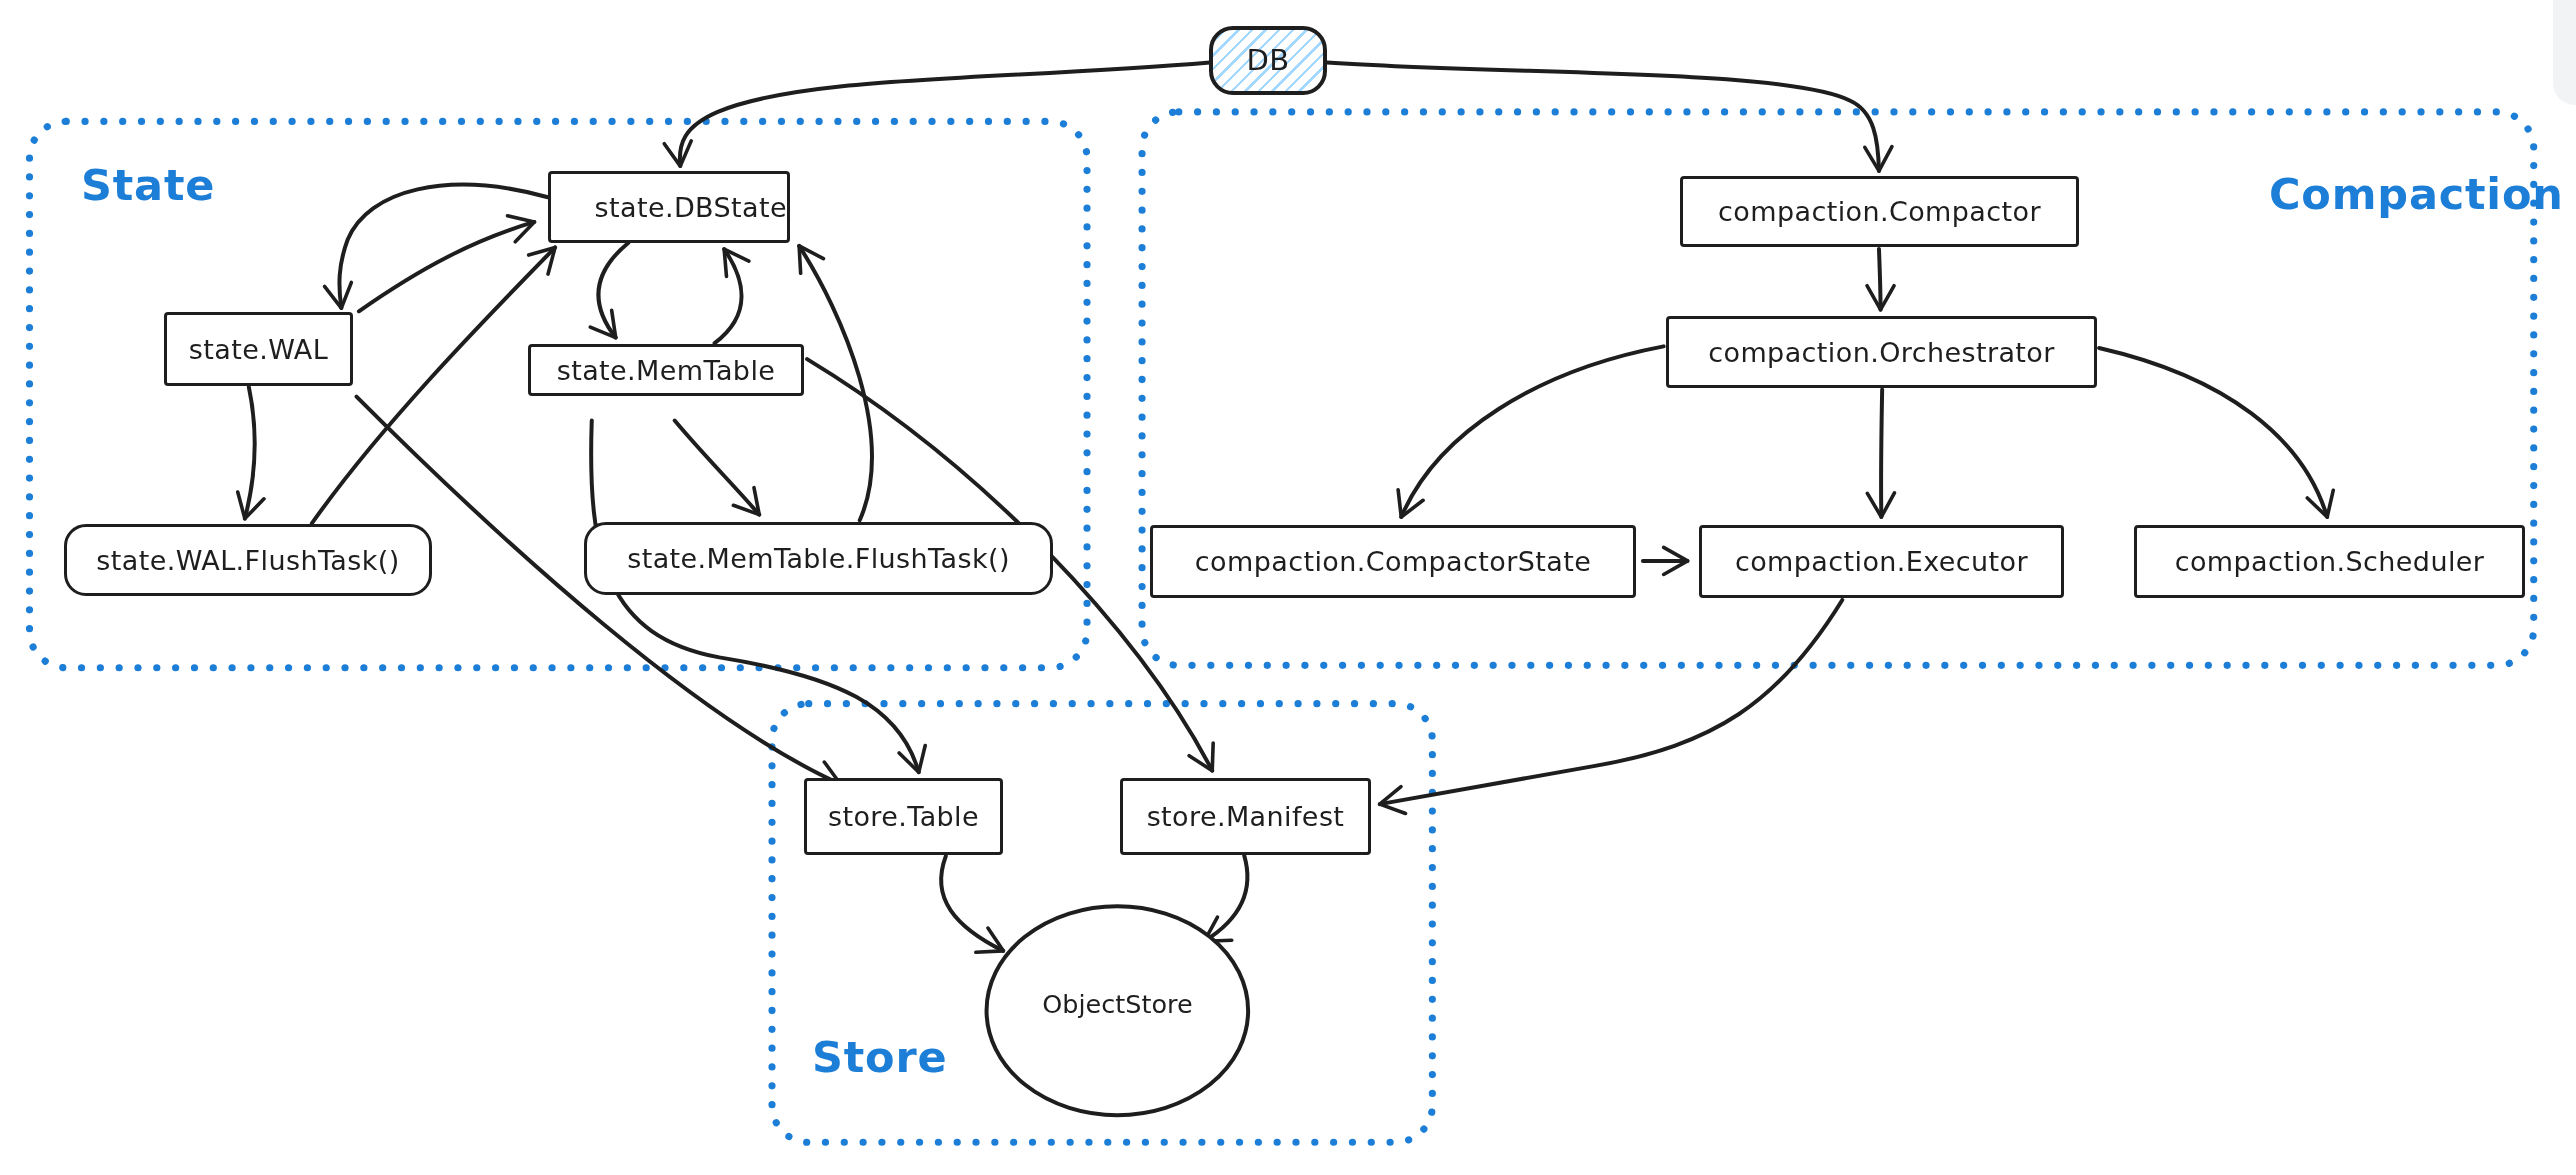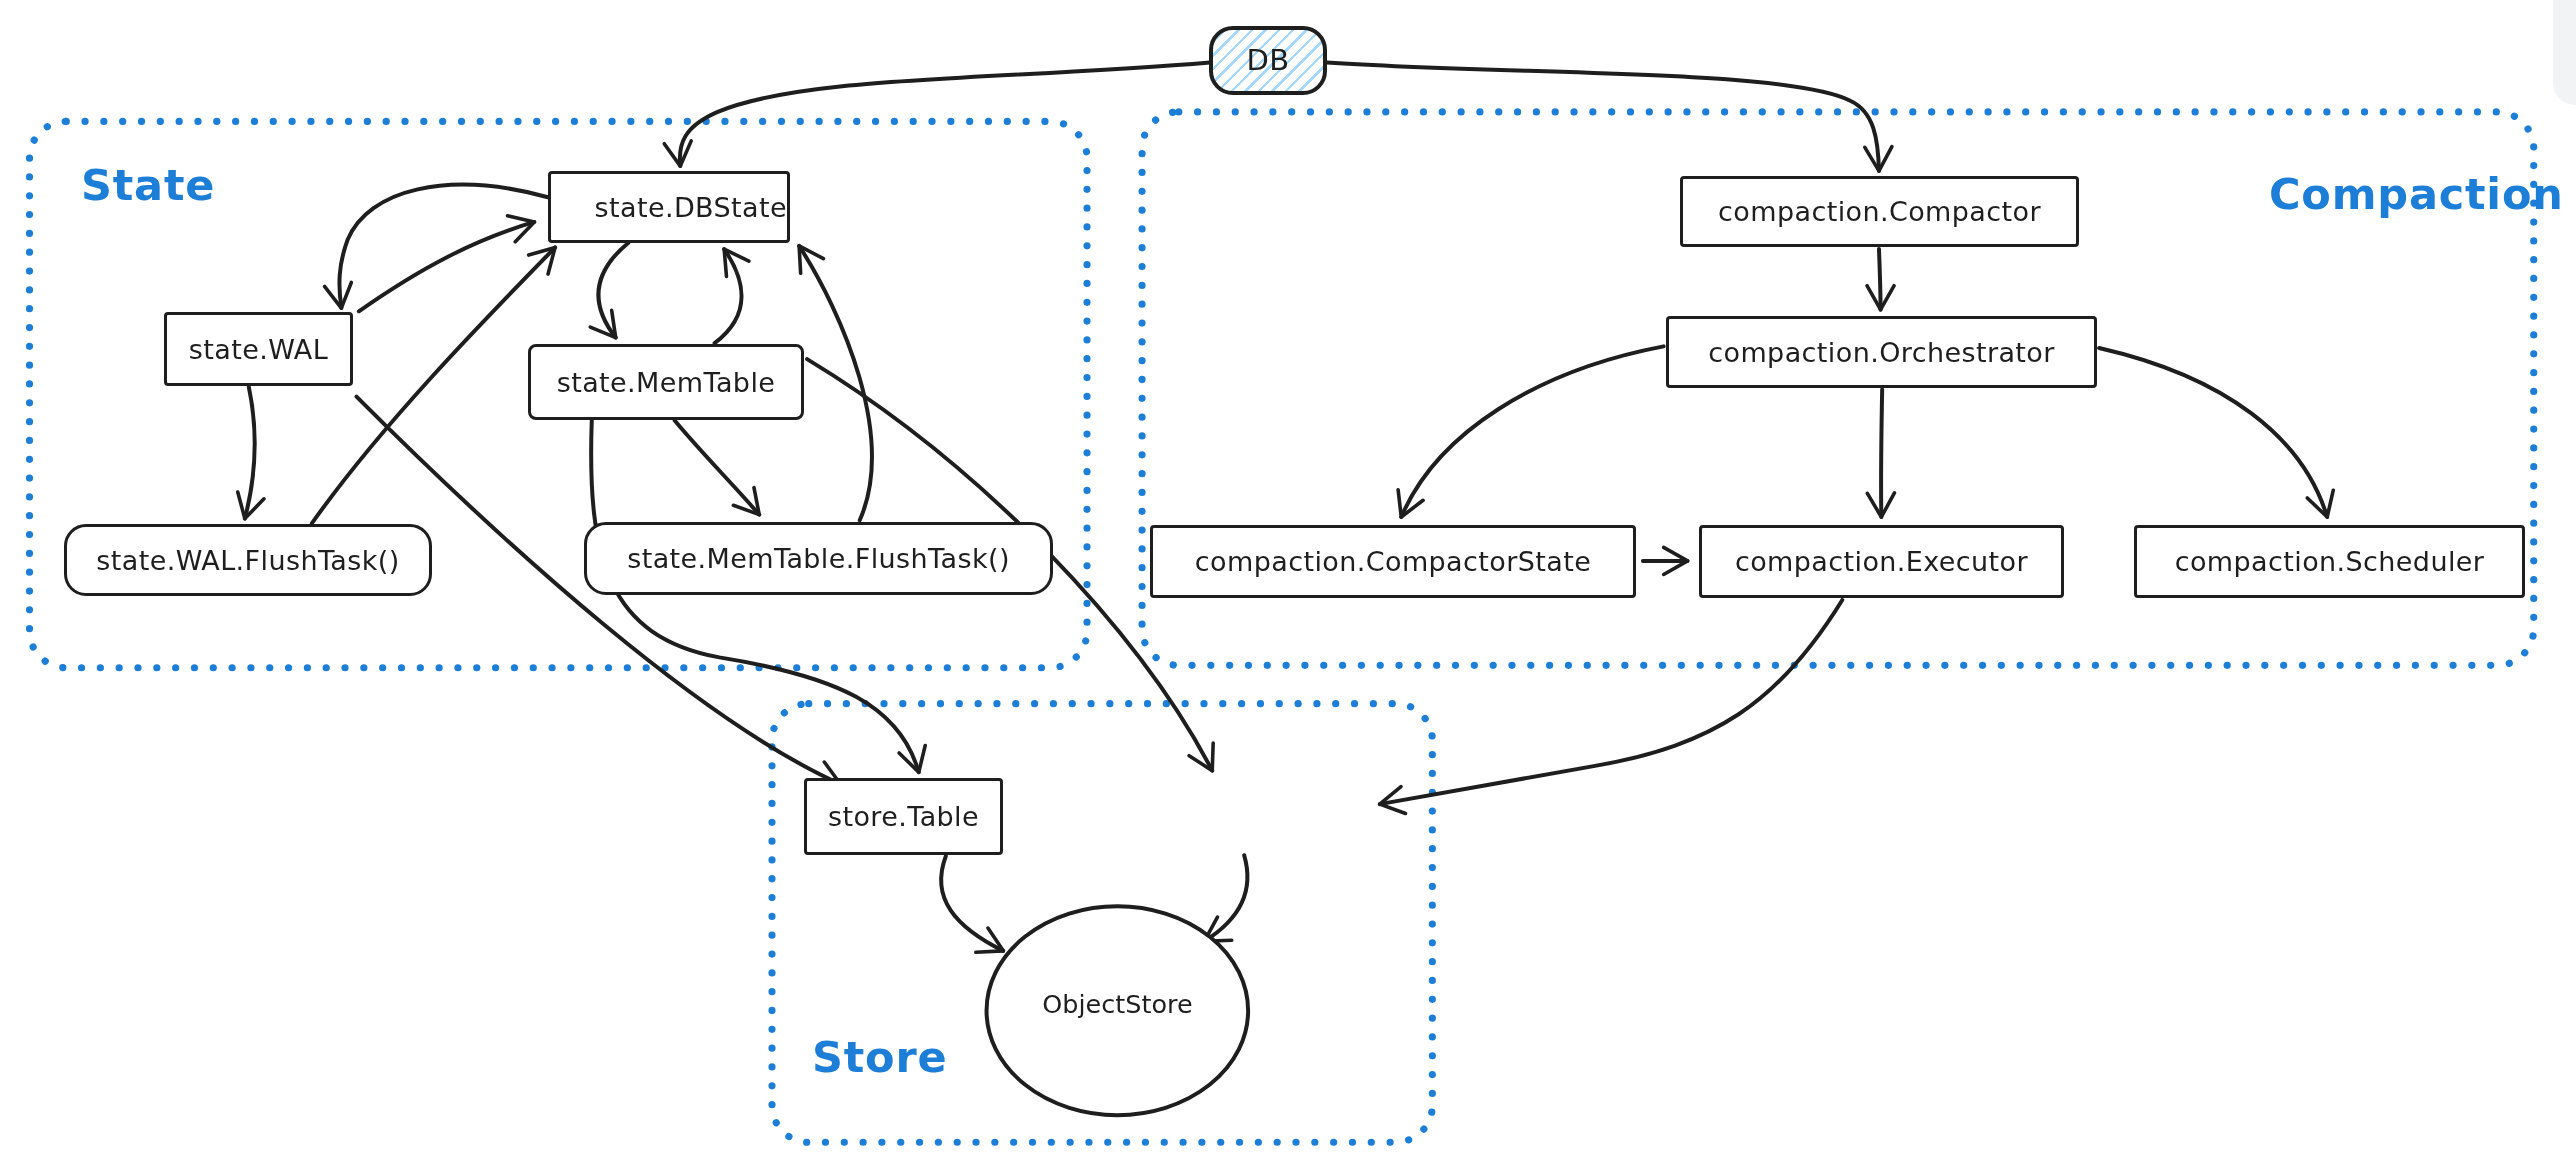--- a/index.html
+++ b/index.html
@@ -105,21 +105,21 @@
   </div>
 
   <div class="node" style="left:548px; top:171px; width:242px; height:72px;justify-content:flex-end;">
     <span>state.DBState</span>
   </div>
 
   <div class="node" style="left:164px; top:312px; width:189px; height:74px;">
     <span>state.WAL</span>
   </div>
 
-  <div class="node" style="left:528px; top:344px; width:276px; height:76px;border-radius:8px;">
+  <div class="node" style="left:528px; top:344px; width:276px; height:52px;">
     <span>state.MemTable</span>
   </div>
 
   <div class="node soft" style="left:64px; top:524px; width:368px; height:72px;">
     <span>state.WAL.FlushTask()</span>
   </div>
 
   <div class="node soft" style="left:584px; top:522px; width:469px; height:73px;">
     <span>state.MemTable.FlushTask()</span>
   </div>
@@ -141,20 +141,23 @@
   </div>
 
   <div class="node" style="left:2134px; top:525px; width:391px; height:73px;">
     <span>compaction.Scheduler</span>
   </div>
 
   <div class="node" style="left:804px; top:778px; width:199px; height:77px;">
     <span>store.Table</span>
   </div>
 
+  <div class="node" style="left:1120px; top:778px; width:251px; height:77px;">
+    <span>store.Manifest</span>
+  </div>
 
   <div class="ellipse-label" style="left:998px; top:989px; width:239px; text-align:center;">ObjectStore</div>
 
   <div class="glabel" style="left:81px; top:160px;">State</div>
   <div class="glabel" style="left:2233px; top:169px; width:247px; text-align:right;margin-left:36px;">Compaction</div>
   <div class="glabel" style="left:812px; top:1032px;">Store</div>
 
   <div class="corner-chrome"></div>
 
 </div>

